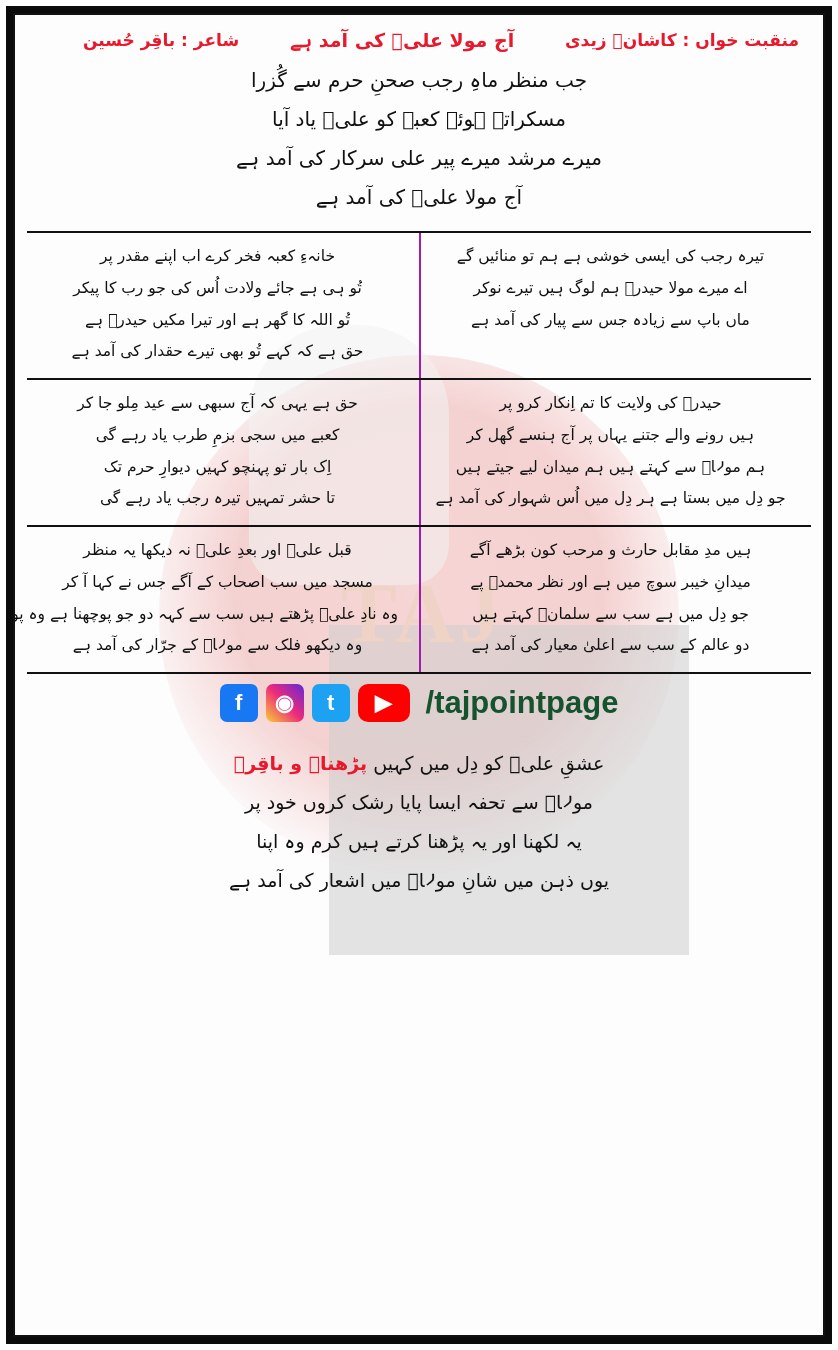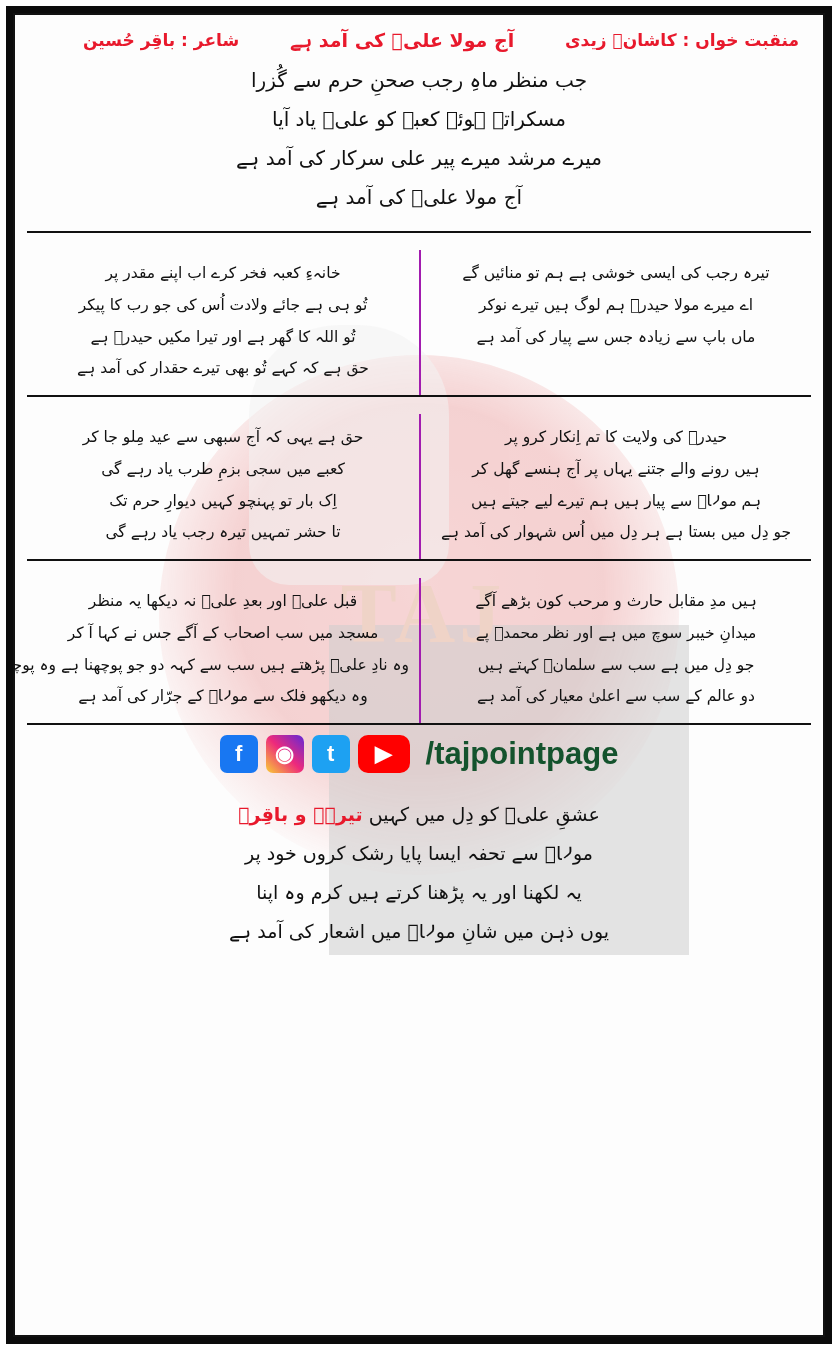--- a/index.html
+++ b/index.html
@@ -148,23 +148,22 @@
     display: flex;
     flex-direction: row;
     border-bottom: 2px solid #111;
   }
   .band:last-child {
     border-bottom: none;
   }
   .col {
     width: 50%;
     box-sizing: border-box;
-    padding: 8px 10px 10px 10px;
+    padding: 8px 21px 10px 10px;
     direction: rtl;
-    margin-top: 17px;
   }
   .col.right {
     border-left: 2px solid #a21caf;
   }
   .line {
     font-size: 15.5px;
     line-height: 2.05;
     color: #111;
     white-space: nowrap;
     text-align: center;
@@ -269,21 +268,21 @@
         <div class="band">
           <div class="col left">
             <div class="line">حق ہے یہی کہ آج سبھی سے عید مِلو جا کر</div>
             <div class="line">کعبے میں سجی بزمِ طرب یاد رہے گی</div>
             <div class="line">اِک بار تو پہنچو کہیں دیوارِ حرم تک</div>
             <div class="line">تا حشر تمہیں تیرہ رجب یاد رہے گی</div>
           </div>
           <div class="col right">
             <div class="line">حیدرؑ کی ولایت کا تم اِنکار کرو پر</div>
             <div class="line">ہیں رونے والے جتنے یہاں پر آج ہنسے گھل کر</div>
-            <div class="line">ہم مولاؑ سے پیار ہیں ہم تیرے لیے جیتے ہیں</div>
+            <div class="line">ہم مولاؑ سے کہتے ہیں ہم میدان لیے جیتے ہیں</div>
             <div class="line">جو دِل میں بستا ہے ہر دِل میں اُس شہوار کی آمد ہے</div>
           </div>
         </div>
 
         <div class="band">
           <div class="col left">
             <div class="line">قبل علیؑ اور بعدِ علیؑ نہ دیکھا یہ منظر</div>
             <div class="line">مسجد میں سب اصحاب کے آگے جس نے کہا آ کر</div>
             <div class="line">وہ نادِ علیؑ پڑھتے ہیں سب سے کہہ دو جو پوچھنا ہے وہ پوچھو</div>
             <div class="line">وہ دیکھو فلک سے مولاؑ کے جرّار کی آمد ہے</div>
@@ -301,21 +300,21 @@
       <div class="social">
         <div class="sicon fb">f</div>
         <div class="sicon ig">◉</div>
         <div class="sicon tw">t</div>
         <div class="sicon yt">▶</div>
         <div class="handle">/tajpointpage</div>
       </div>
 
       <div class="footer-stanza">
         <div class="fverse">
-          <span>عشقِ علیؑ کو دِل میں کہیں </span><span class="hl">تیرہؔ و باقِرؔ</span>
+          <span>عشقِ علیؑ کو دِل میں کہیں </span><span class="hl">پڑھناؔ و باقِرؔ</span>
         </div>
         <div class="fverse">مولاؑ سے تحفہ ایسا پایا رشک کروں خود پر</div>
         <div class="fverse">یہ لکھنا اور یہ پڑھنا کرتے ہیں کرم وہ اپنا</div>
         <div class="fverse">یوں ذہن میں شانِ مولاؑ میں اشعار کی آمد ہے</div>
       </div>
 
     </div>
   </div>
 </div>
 

